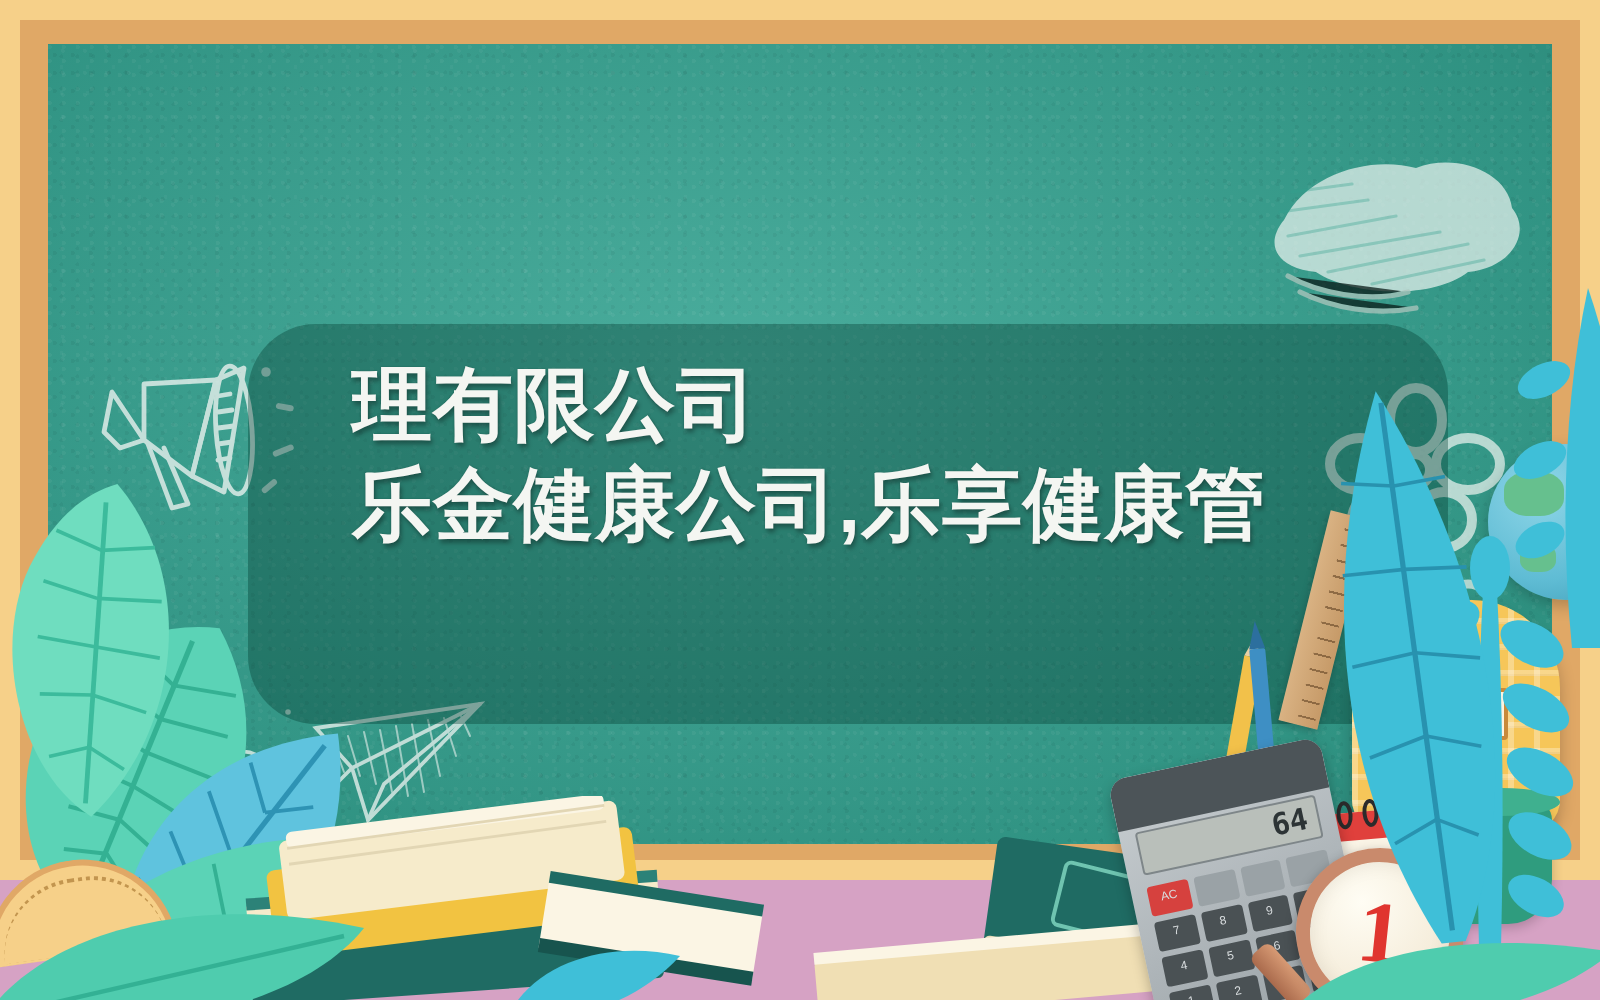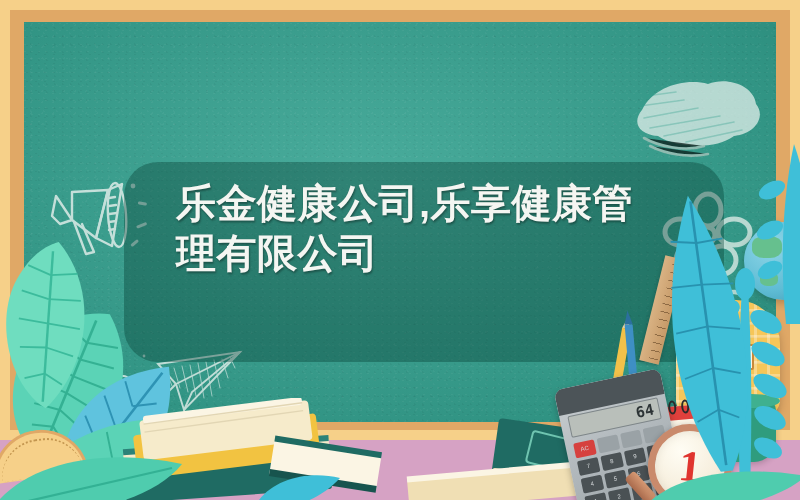--- a/index.html
+++ b/index.html
@@ -310,22 +310,22 @@
         <g stroke="#F2F6F3" stroke-width="2.6" stroke-linecap="round" opacity="0.6">
           <path d="M8 10 L22 6 M4 26 L20 22 M10 42 L26 40 M6 58 L18 56"></path>
         </g>
       </svg>
     </div>
 
     <div class="title-plate"></div>
   </div>
 
   <div class="title-wrap">
+    <div class="title-text">理有限公司</div>
     <div class="title-text">乐金健康公司,乐享健康管</div>
-    <div class="title-text">理有限公司</div>
   </div>
 
   <div class="leaf" style="left:-26px; top:296px;">
     <svg width="190" height="190" viewBox="0 0 190 190">
       <g transform="rotate(28 95 95)">
         <path d="M95 8 C140 38 160 96 128 164 C96 182 52 154 40 104 C32 62 58 22 95 8 Z" fill="#5BD3B6"></path>
         <path d="M86 20 L100 162" stroke="#34B193" stroke-width="2.6" fill="none"></path>
         <g stroke="#34B193" stroke-width="2" fill="none">
           <path d="M88 44 L60 36 M90 62 L58 56 M92 80 L60 78 M94 98 L64 100 M96 116 L70 122 M98 134 L78 142"></path>
           <path d="M88 44 L118 34 M90 62 L124 54 M92 80 L128 76 M94 98 L126 100 M96 116 L120 122 M98 134 L112 142"></path>

